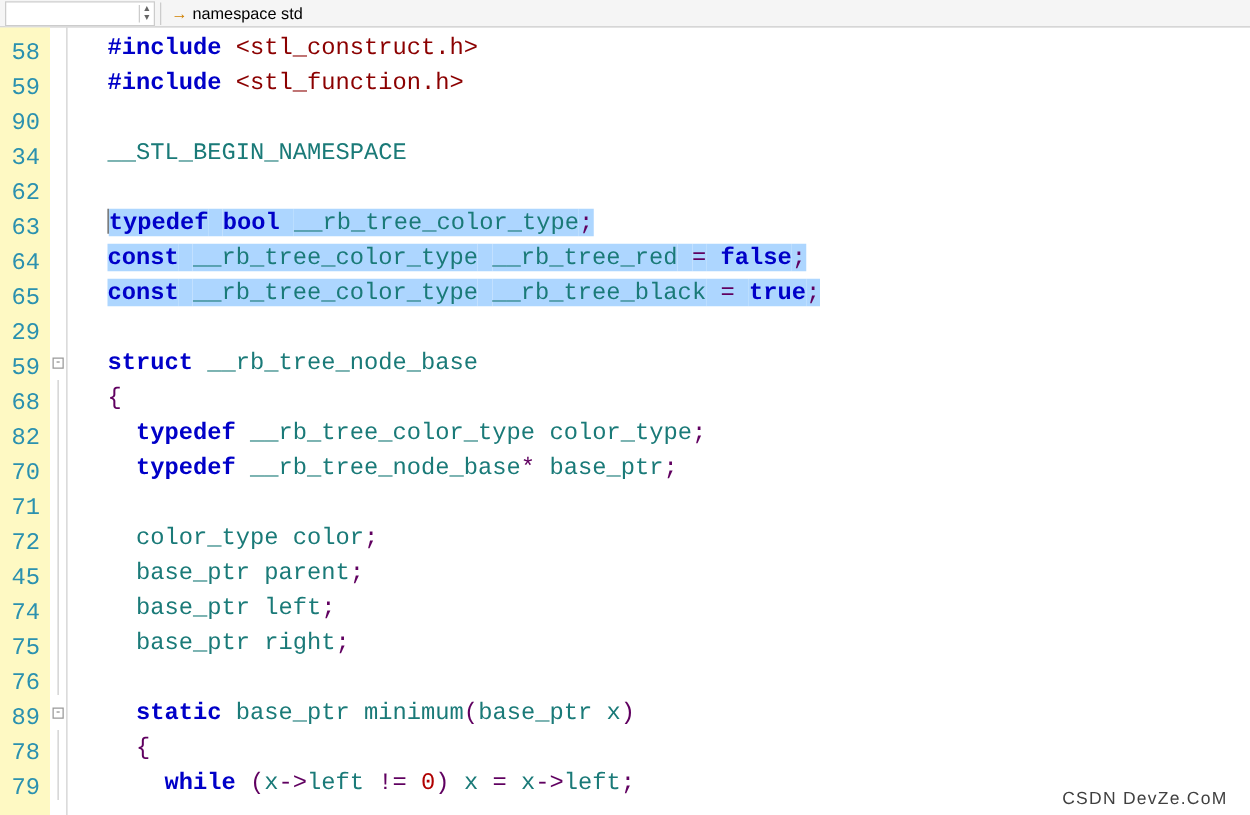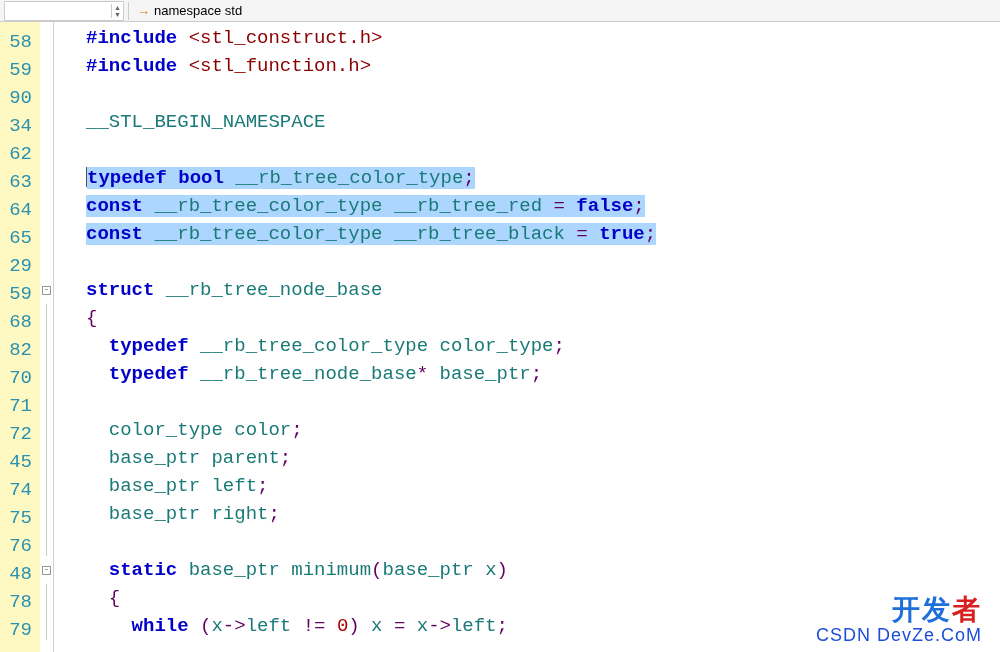--- a/index.html
+++ b/index.html
@@ -109,21 +109,21 @@
     right: 18px;
     bottom: 6px;
     font-family: 'Segoe UI', sans-serif;
     text-align: right;
     pointer-events:none;
   }
   .watermark .line1 {
     color: #1e6fd9; font-size: 28px; font-weight:bold; letter-spacing:2px;
   }
   .watermark .line2 {
-    color: #1d4ed8; font-size: 18px; letter-spacing:1px; margin-top:-4px;margin-left:24px;
+    color: #404040; font-size: 14px; letter-spacing:1px; margin-top:-4px;margin-left:24px;
   }
   .watermark .red { color: #d92020; }
 </style>
 </head>
 <body>
 
 <div class="toolbar">
   <div class="box">
     <span class="arrows">▲<br>▼</span>
   </div>
@@ -146,21 +146,21 @@
       <div class="ln">59</div>
       <div class="ln">68</div>
       <div class="ln">82</div>
       <div class="ln">70</div>
       <div class="ln">71</div>
       <div class="ln">72</div>
       <div class="ln">45</div>
       <div class="ln">74</div>
       <div class="ln">75</div>
       <div class="ln">76</div>
-      <div class="ln">48</div>
+      <div class="ln">89</div>
       <div class="ln">78</div>
       <div class="ln">79</div>
     </div>
   <div class="fold-col" id="foldcol">
       <div class="ln"></div>
       <div class="ln"></div>
       <div class="ln"></div>
       <div class="ln"></div>
       <div class="ln"></div>
       <div class="ln"></div>
@@ -204,17 +204,14 @@
         <div class="vbar"></div>
       </div>
       <div class="ln">
         <div class="vbar"></div>
       </div>
     </div>
   <div class="code" id="code"><div class="row"><span class="kw">#include</span><span> </span><span class="str">&lt;stl_construct.h&gt;</span></div><div class="row"><span class="kw">#include</span><span> </span><span class="str">&lt;stl_function.h&gt;</span></div><div class="row"></div><div class="row"><span class="ident">__STL_BEGIN_NAMESPACE</span></div><div class="row"></div><div class="row"><span class="cursor"></span><span class="kw hl">typedef</span><span class="hl"> </span><span class="kw hl">bool</span><span class="hl"> </span><span class="ident hl">__rb_tree_color_type</span><span class="punct hl">;</span></div><div class="row"><span class="kw hl">const</span><span class="hl"> </span><span class="ident hl">__rb_tree_color_type</span><span class="hl"> </span><span class="ident hl">__rb_tree_red</span><span class="hl"> </span><span class="punct hl">=</span><span class="hl"> </span><span class="kw hl">false</span><span class="punct hl">;</span></div><div class="row"><span class="kw hl">const</span><span class="hl"> </span><span class="ident hl">__rb_tree_color_type</span><span class="hl"> </span><span class="ident hl">__rb_tree_black</span><span class="hl"> </span><span class="punct hl">=</span><span class="hl"> </span><span class="kw hl">true</span><span class="punct hl">;</span></div><div class="row"></div><div class="row"><span class="kw">struct</span><span> </span><span class="ident">__rb_tree_node_base</span></div><div class="row"><span class="punct">{</span></div><div class="row"><span>  </span><span class="kw">typedef</span><span> </span><span class="ident">__rb_tree_color_type</span><span> </span><span class="ident">color_type</span><span class="punct">;</span></div><div class="row"><span>  </span><span class="kw">typedef</span><span> </span><span class="ident">__rb_tree_node_base</span><span class="punct">*</span><span> </span><span class="ident">base_ptr</span><span class="punct">;</span></div><div class="row"></div><div class="row"><span>  </span><span class="ident">color_type</span><span> </span><span class="ident">color</span><span class="punct">;</span></div><div class="row"><span>  </span><span class="ident">base_ptr</span><span> </span><span class="ident">parent</span><span class="punct">;</span></div><div class="row"><span>  </span><span class="ident">base_ptr</span><span> </span><span class="ident">left</span><span class="punct">;</span></div><div class="row"><span>  </span><span class="ident">base_ptr</span><span> </span><span class="ident">right</span><span class="punct">;</span></div><div class="row"></div><div class="row"><span>  </span><span class="kw">static</span><span> </span><span class="ident">base_ptr</span><span> </span><span class="ident">minimum</span><span class="punct">(</span><span class="ident">base_ptr</span><span> </span><span class="ident">x</span><span class="punct">)</span></div><div class="row"><span>  </span><span class="punct">{</span></div><div class="row"><span>    </span><span class="kw">while</span><span> </span><span class="punct">(</span><span class="ident">x</span><span class="punct">-&gt;</span><span class="ident">left</span><span> </span><span class="punct">!=</span><span> </span><span class="num">0</span><span class="punct">)</span><span> </span><span class="ident">x</span><span> </span><span class="punct">=</span><span> </span><span class="ident">x</span><span class="punct">-&gt;</span><span class="ident">left</span><span class="punct">;</span></div></div>
 </div>
 
 <div class="watermark">
-  <div class="line1">
-    <span>开发</span><span class="red">者</span>
-  </div>
   <div class="line2">CSDN DevZe.CoM</div>
 </div>
 
 </body></html>

